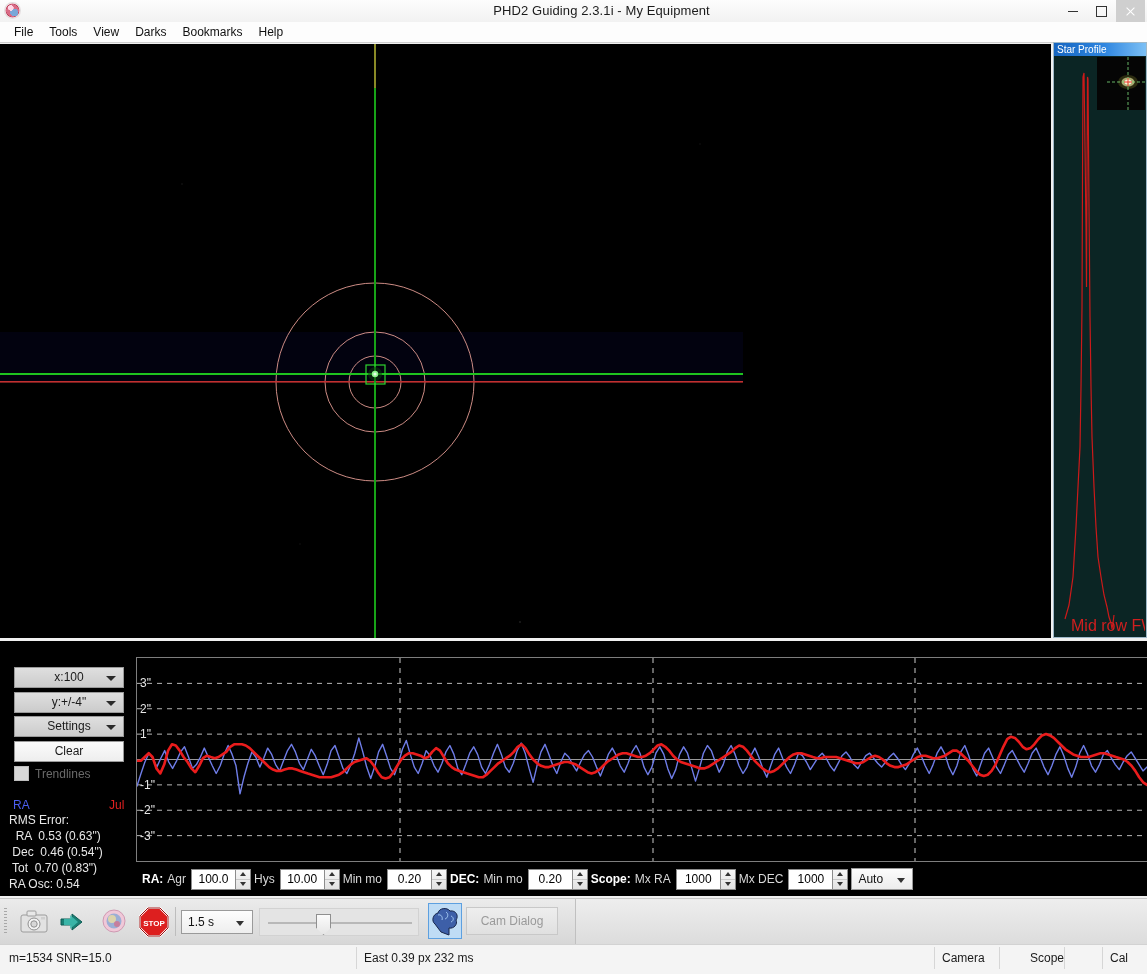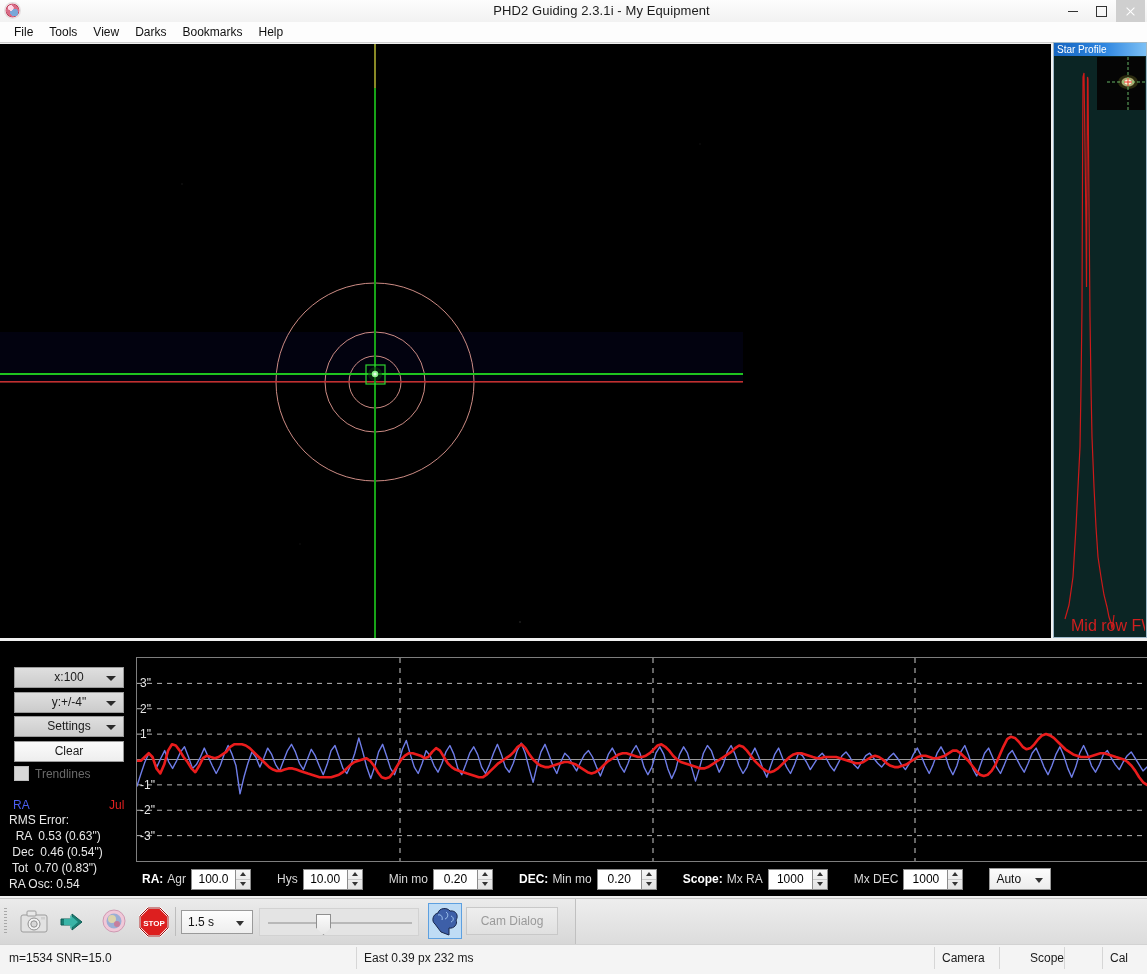--- a/index.html
+++ b/index.html
@@ -118,21 +118,21 @@
   }
   .graph svg{display:block;}
 
   
   .parambar{
     position:absolute;left:136px;top:862px;width:1011px;height:34px;background:#000;
     display:flex;align-items:center;padding-left:6px;box-sizing:border-box;
   }
   .p-group-label{color:#fff;font-size:12px;font-weight:bold;margin-right:4px;white-space:nowrap;}
   .p-label{color:#d9d9d9;font-size:12px;margin-right:5px;white-space:nowrap;}
-  .spin{display:flex;align-items:stretch;margin-right:26px;}
+  .spin{display:flex;align-items:stretch;margin-right:3px;}
   .spin input{
     width:44px;height:21px;box-sizing:border-box;background:#fff;border:1px solid #8c8c8c;
     border-right:none;text-align:center;font-family:"Liberation Sans",sans-serif;font-size:12px;color:#000;
     padding:0;outline:none;
   }
   .spin .arrows{
     width:16px;height:21px;box-sizing:border-box;border:1px solid #8c8c8c;
     background:linear-gradient(#f6f6f6,#e2e2e2);display:flex;flex-direction:column;
   }
   .spin .arrows span{flex:1;position:relative;}

